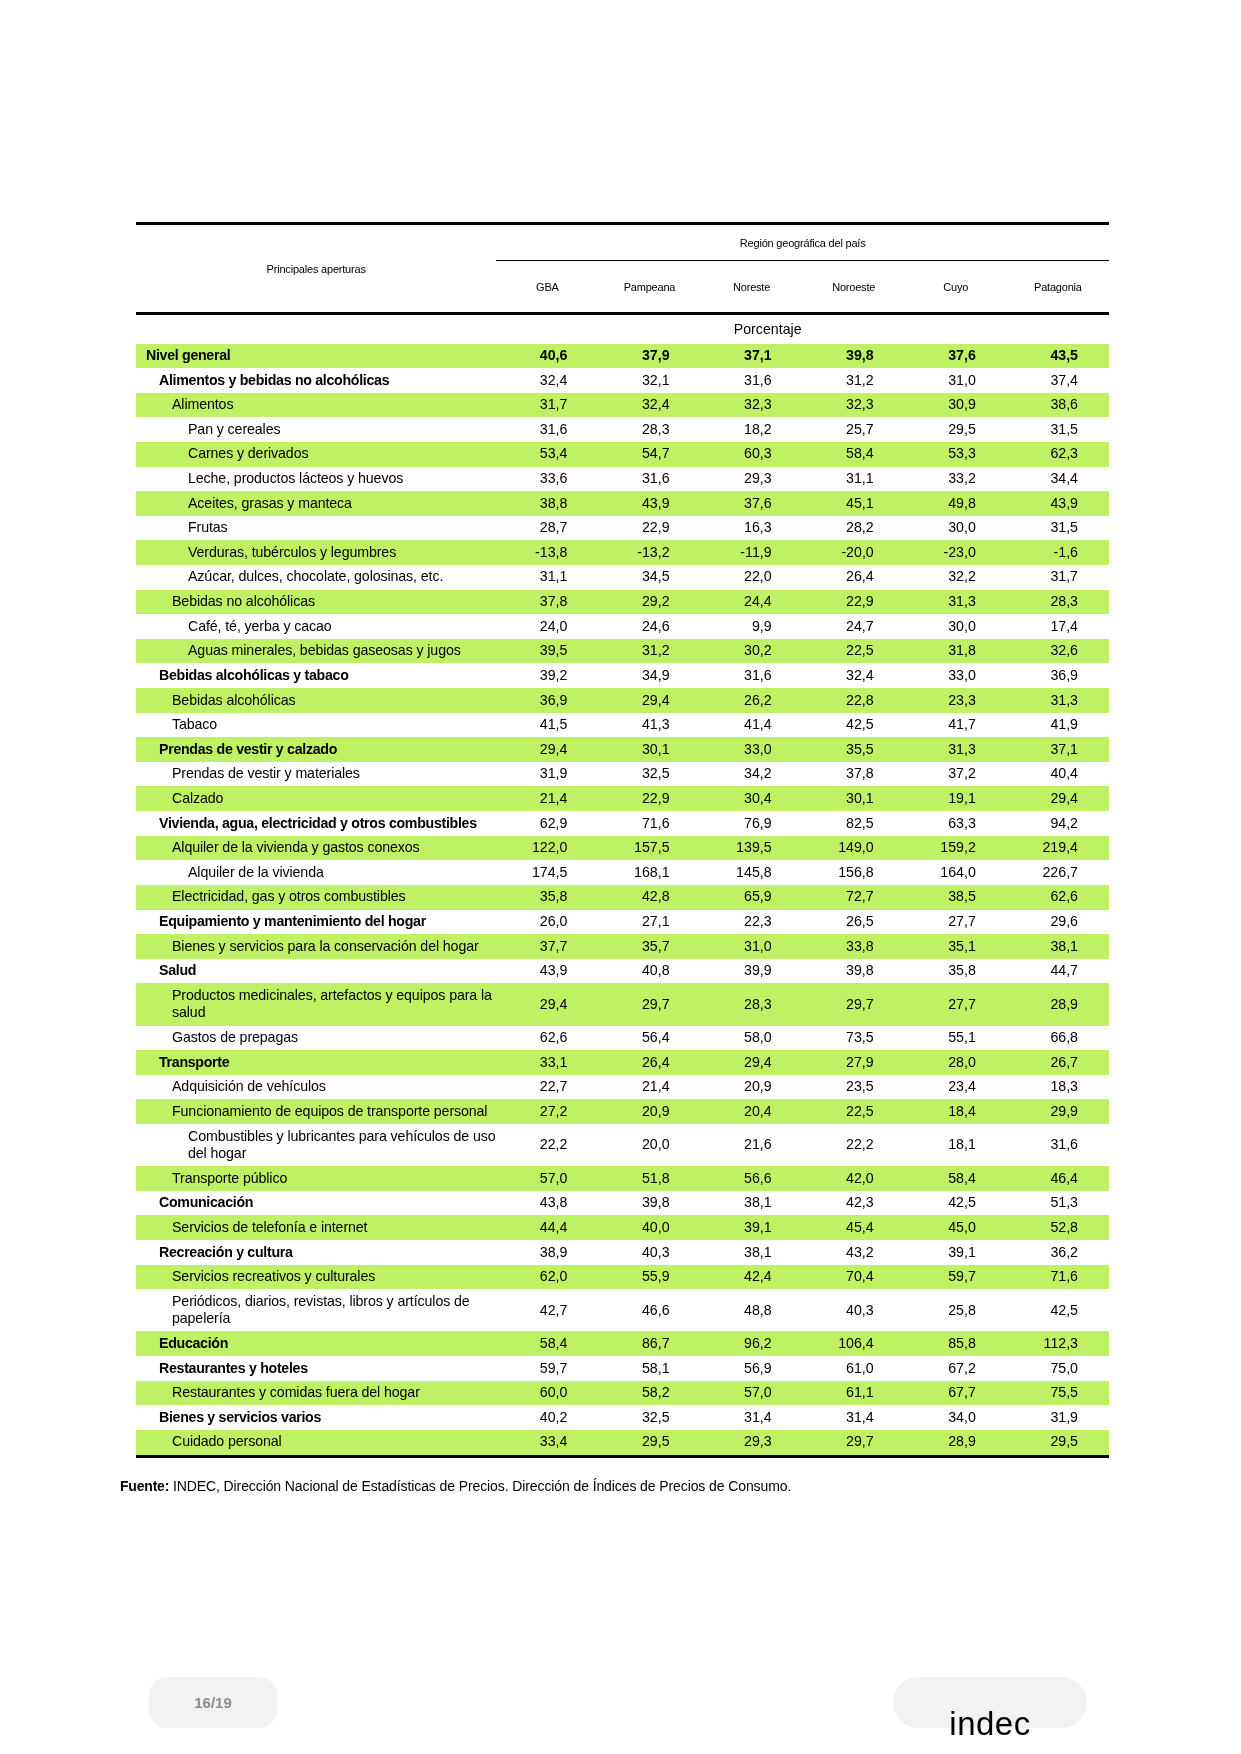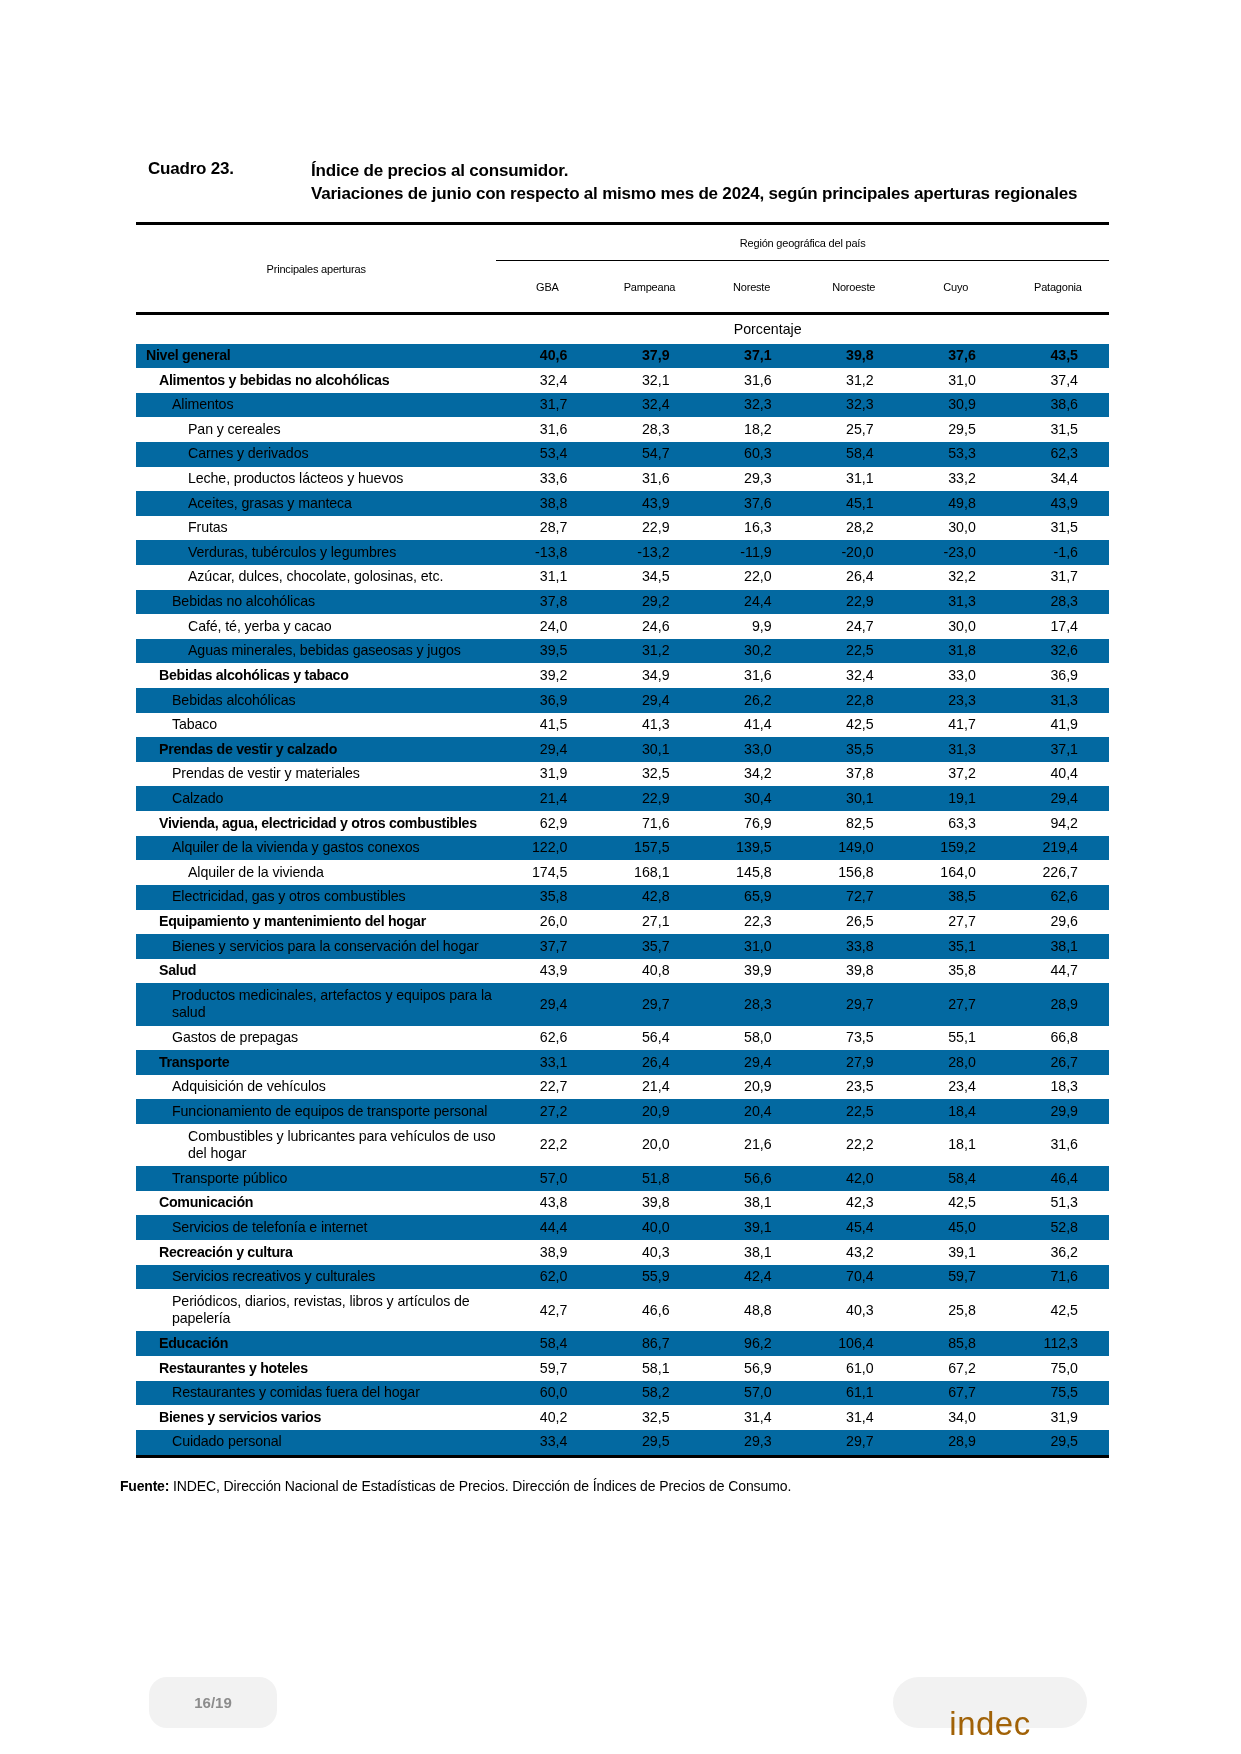--- a/index.html
+++ b/index.html
@@ -82,21 +82,21 @@
     padding-bottom: 3.5px;
     line-height: 1.24;
     vertical-align: middle;
   }
   tbody.rows td.label { white-space: nowrap; letter-spacing: -0.1px; }
   tbody.rows tr.wrap td.label { white-space: normal; }
   tbody.rows td.num {
     text-align: right;
     padding-right: 31px;
   }
-  tbody.rows tr.shaded { background: #0369a1; }
+  tbody.rows tr.shaded { background: #bef264; }
   tbody.rows tr.bold td.label { font-weight: bold; letter-spacing: -0.3px; }
   tbody.rows tr.vbold td.num { font-weight: bold; }
   tbody.rows tr:last-child td { border-bottom: 3px solid #000; }
   .i0 { padding-left: 10px; }
   .i1 { padding-left: 23px; }
   .i2 { padding-left: 36px; }
   .i3 { padding-left: 52px; }
   .source-line {
     position: absolute;
     left: 120px;
@@ -127,40 +127,33 @@
     top: 1677px;
     width: 194px;
     height: 51px;
     border-radius: 26px;
     background: #f2f2f2;
     display: flex;
     align-items: center;
     justify-content: center;
   }
   .logo-text {
-    color: #a16207;
+    color: #000000;
     font-size: 33px;
     letter-spacing: 0.5px;
     line-height: 1;
     padding-bottom: 4px;
     margin-top: 45px;
   }
 </style>
 </head>
 <body>
 
 <div class="page">
 
-  <div class="title-block">
-    <div class="table-label">Cuadro 23.</div>
-    <div class="title-lines">
-      <div>Índice de precios al consumidor.</div>
-      <div>Variaciones de junio con respecto al mismo mes de 2024, según principales aperturas regionales</div>
-    </div>
-  </div>
 
   <table class="main-table">
     <colgroup>
       <col class="label-col">
       <col class="data-col">
         <col class="data-col">
         <col class="data-col">
       <col class="data-col">
         <col class="data-col">
         <col class="data-col">

